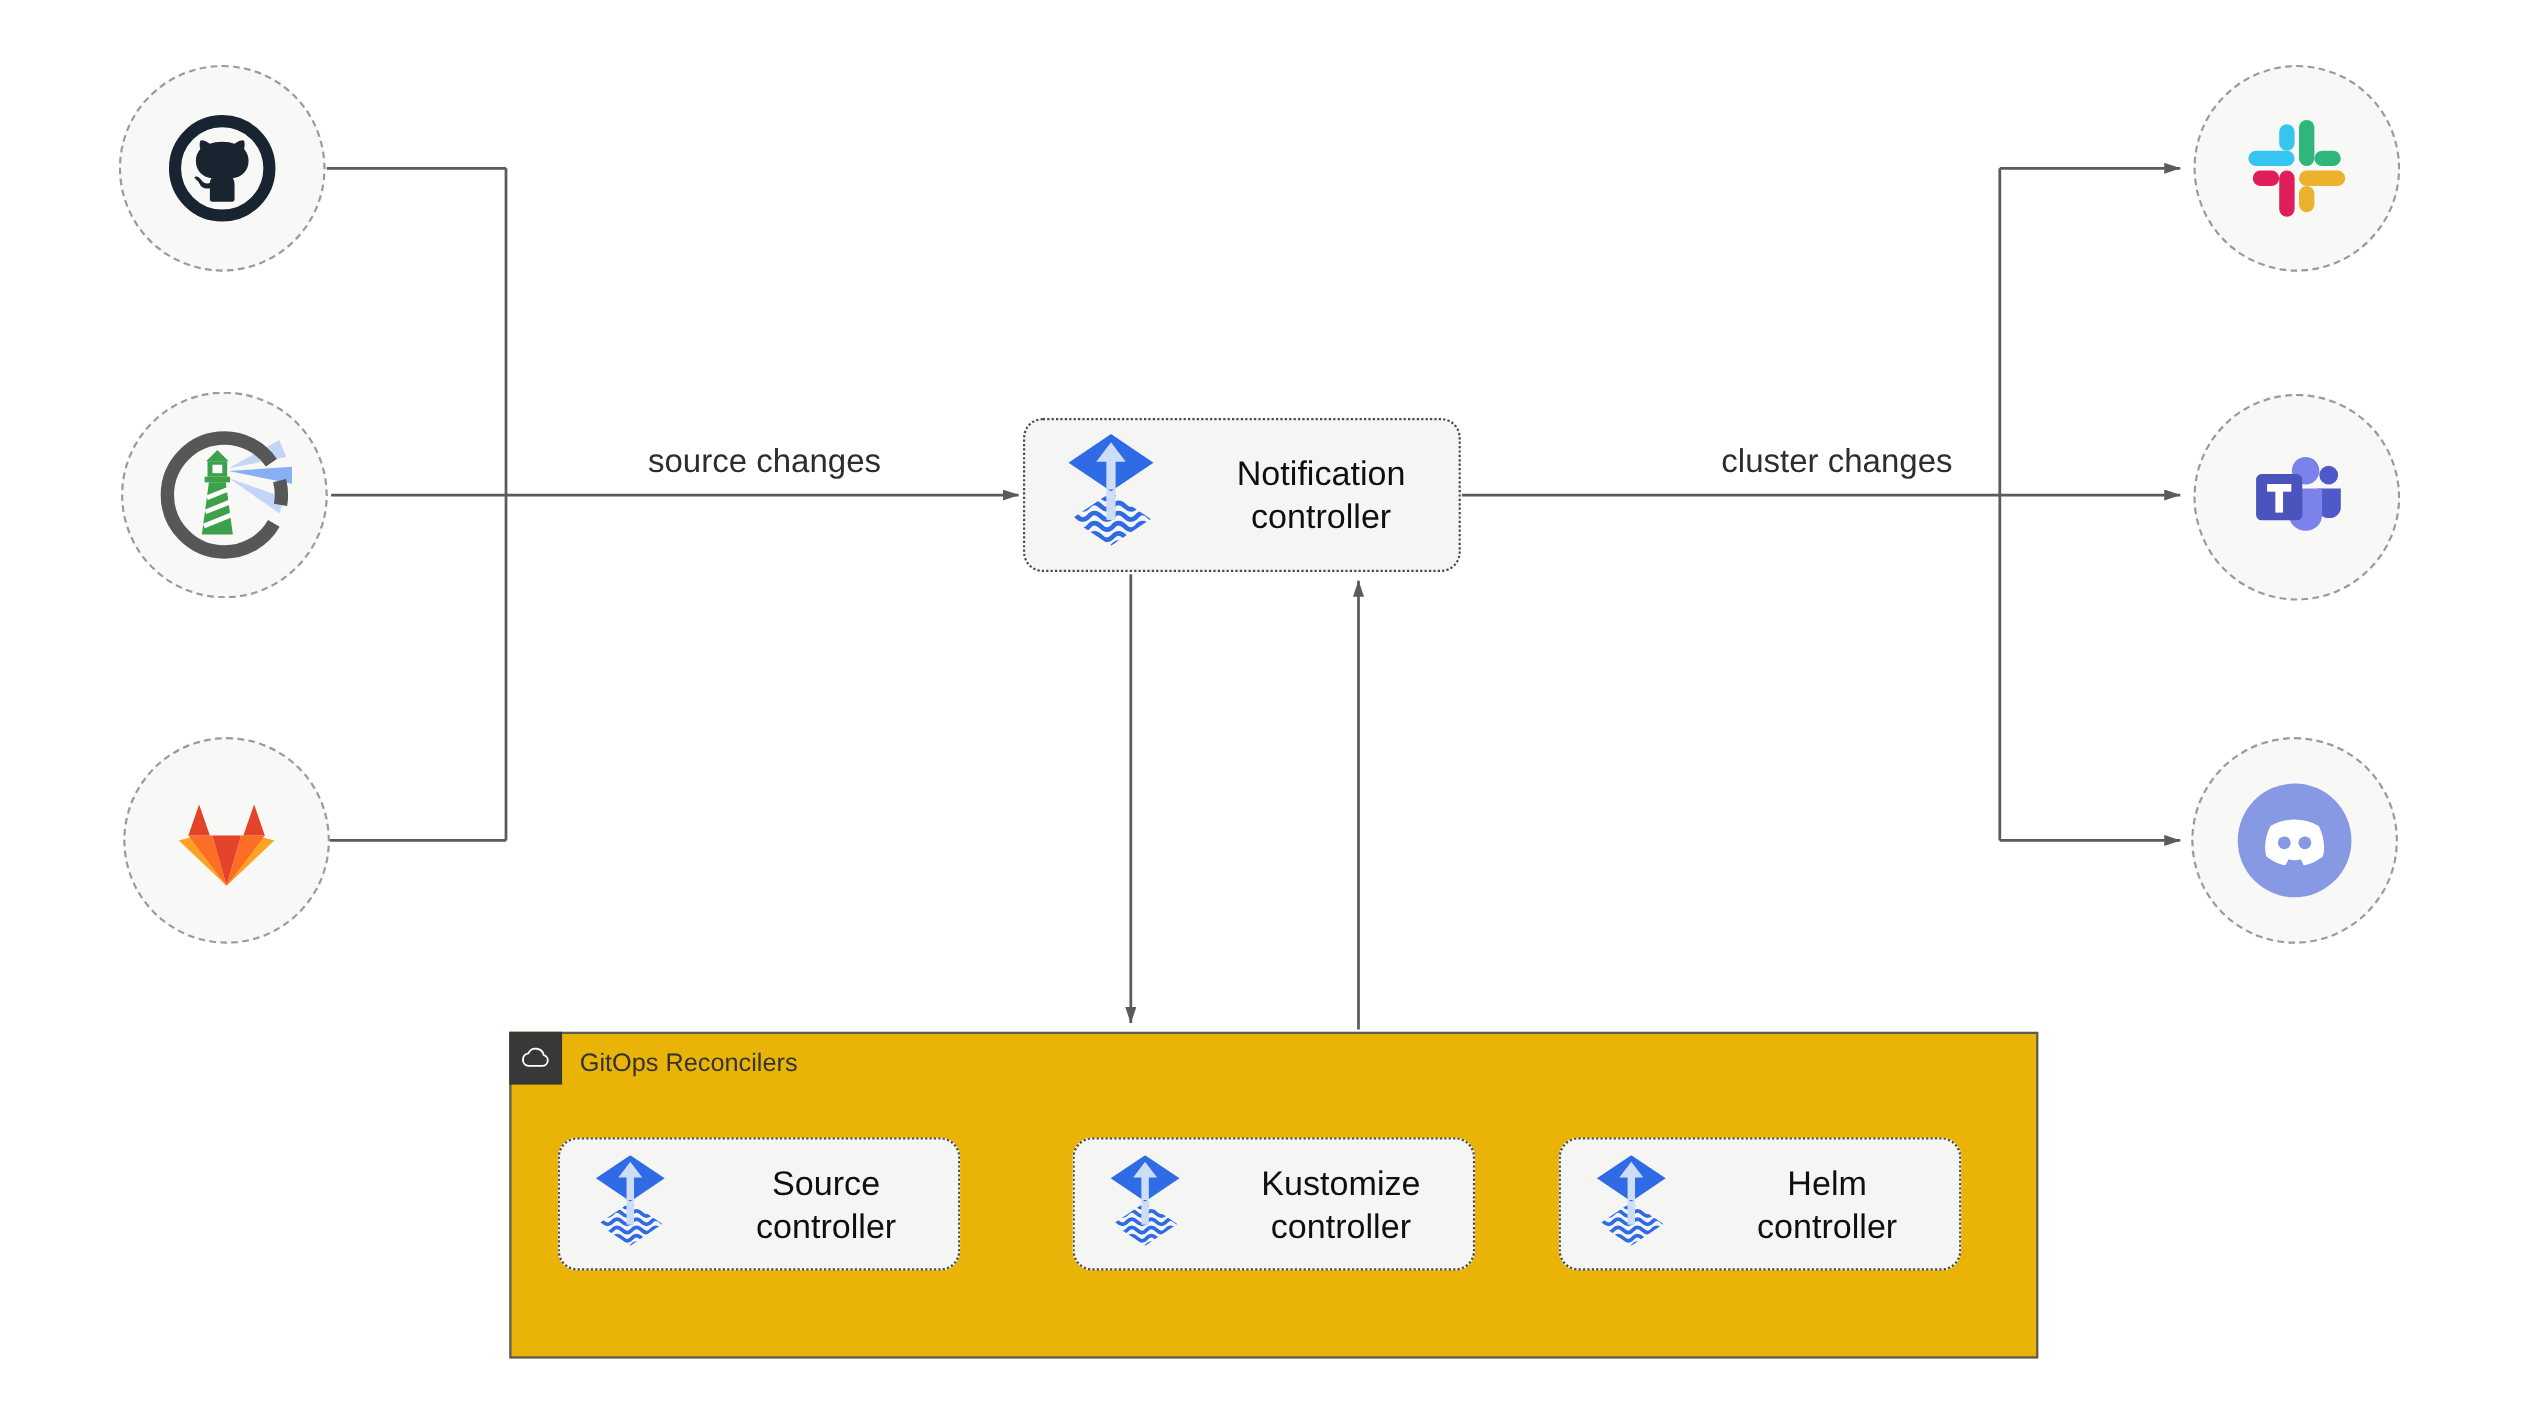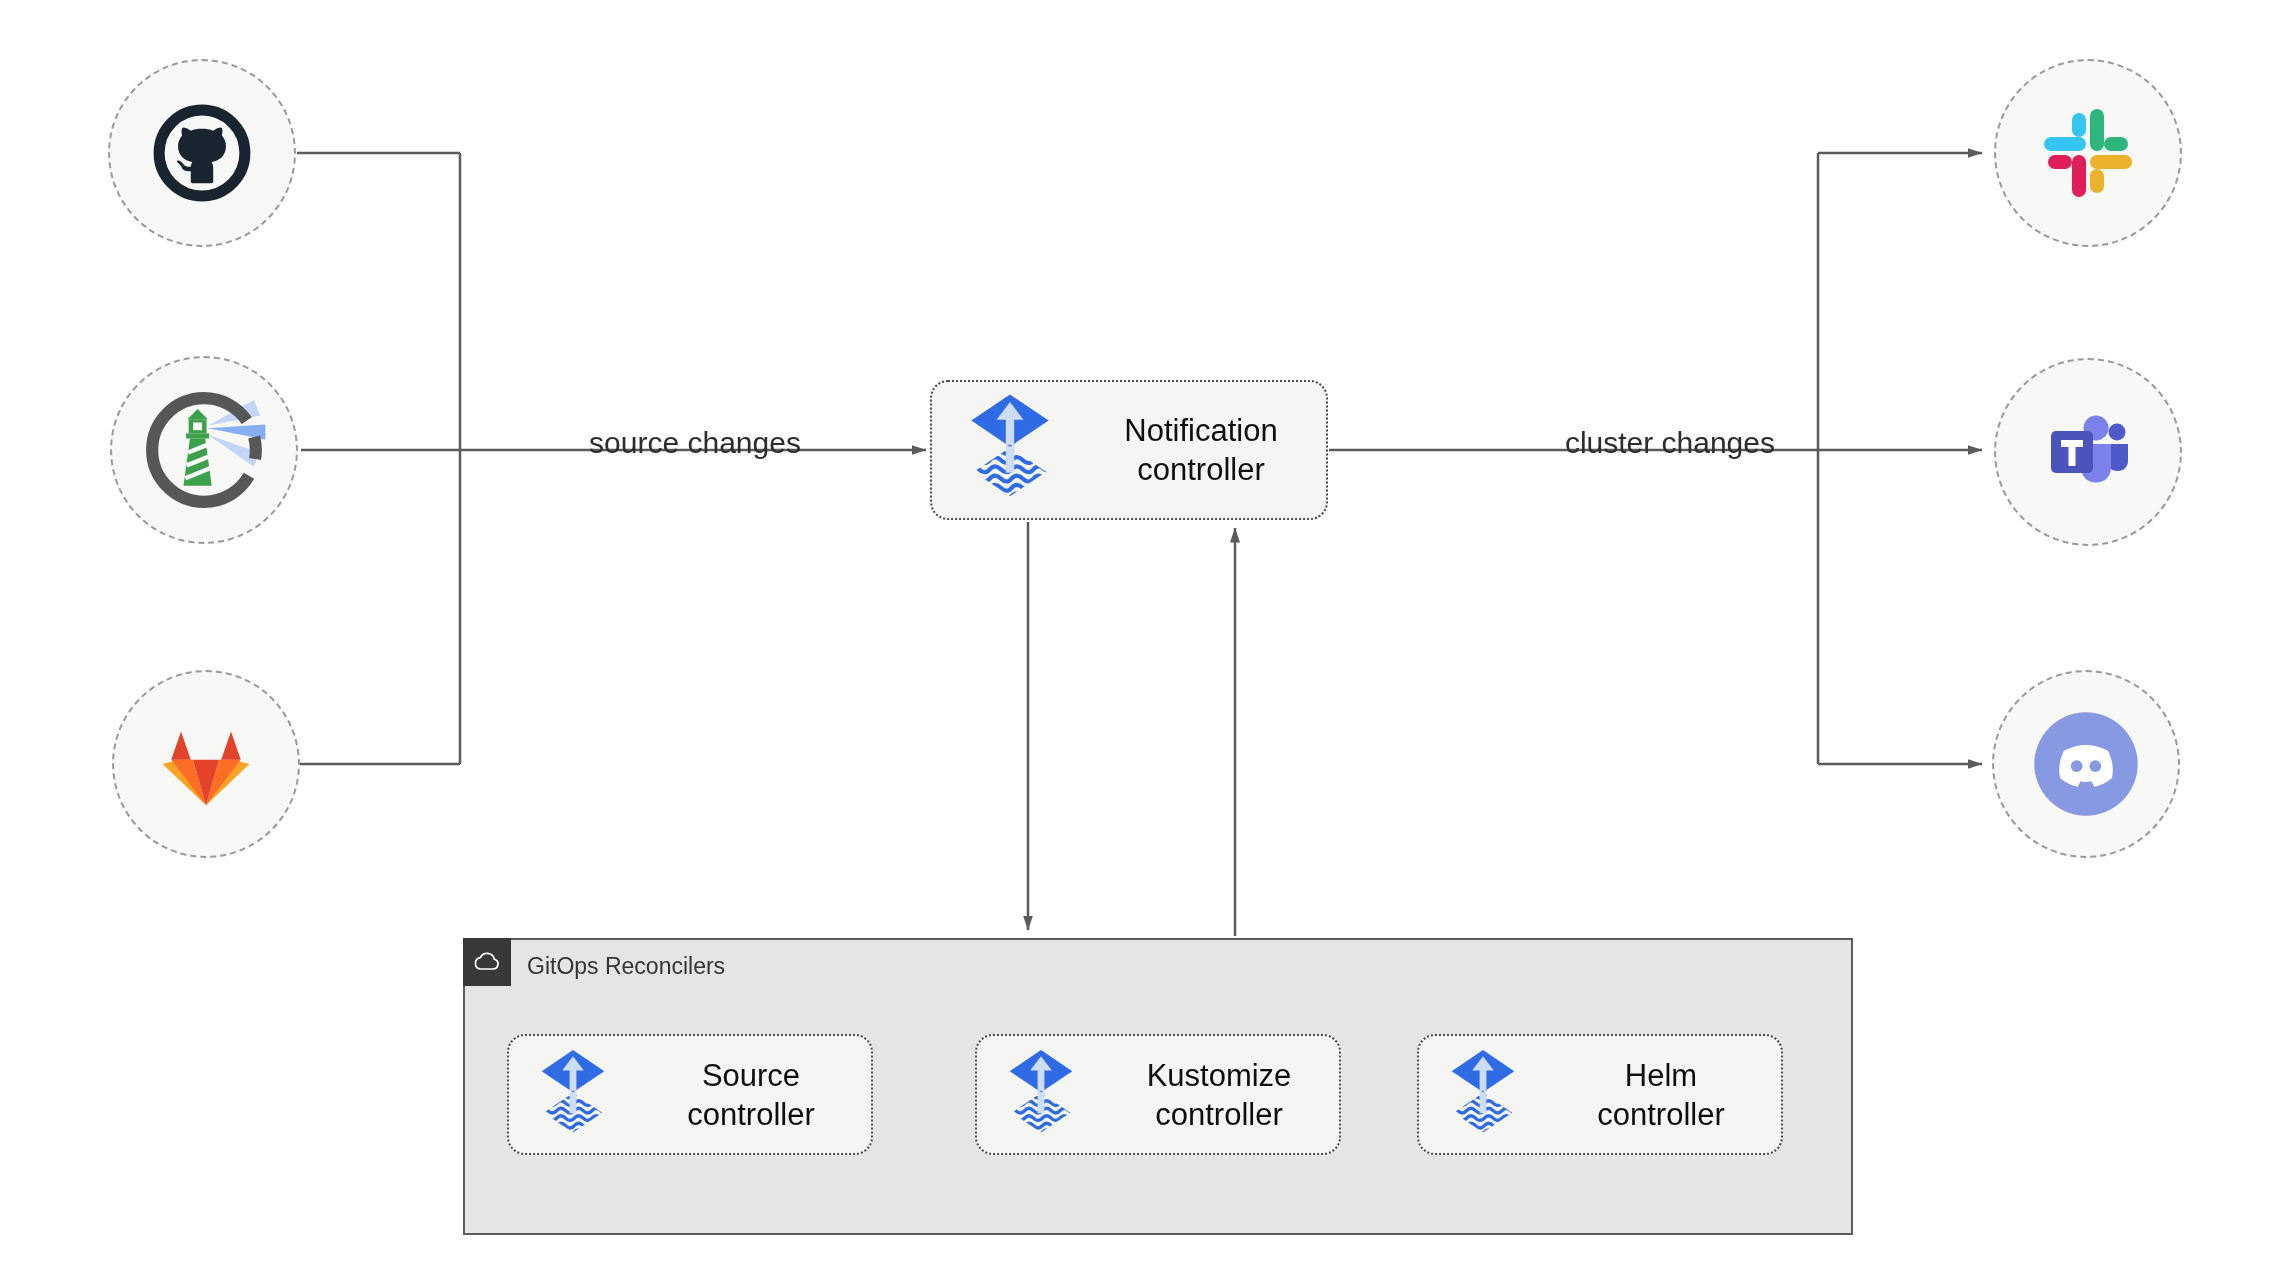--- a/index.html
+++ b/index.html
@@ -28,38 +28,38 @@
     flex:1 1 auto;text-align:center;color:#0f0f0f;
     font-size:31px;line-height:39px;font-weight:400;
   }
 
   .notification-box{left:930px;top:380px;width:398px;height:140px;}
   .notification-box .flux{margin-left:36px;width:84px;height:112px;}
 
   
   .group-box{
     position:absolute;left:463px;top:938px;width:1390px;height:297px;
-    box-sizing:border-box;border:2px solid #5b5b5b;background:#e5e5e5;
+    box-sizing:border-box;border:2px solid #5b5b5b;background:#eab308;
   }
   .group-header{
     position:absolute;left:-2px;top:-2px;width:48px;height:48px;background:#383838;
     display:flex;align-items:center;justify-content:center;
   }
   .group-title{
     position:absolute;left:62px;top:13px;font-size:23px;color:#333333;
   }
   .inner-box{top:94px;width:366px;height:121px;}
   .inner-box .flux{margin-left:30px;width:68px;height:90px;}
   .inner-src{left:42px;}
   .inner-kus{left:510px;}
   .inner-helm{left:952px;}
 
   
   .edge-label{
-    position:absolute;font-size:30px;color:#2d2d2d;line-height:40px;white-space:nowrap;margin-top:23px;
+    position:absolute;font-size:30px;color:#2d2d2d;line-height:40px;white-space:nowrap;
   }
   .lbl-source{left:495px;top:400px;width:400px;text-align:center;}
   .lbl-cluster{left:1375px;top:400px;width:400px;text-align:right;}
   .lbl-gitpush{left:708px;top:688px;width:300px;text-align:right;}
   .lbl-helmup{left:1262px;top:688px;width:420px;text-align:left;}
 
   svg{display:block;}
 </style>
 </head>
 <body>

